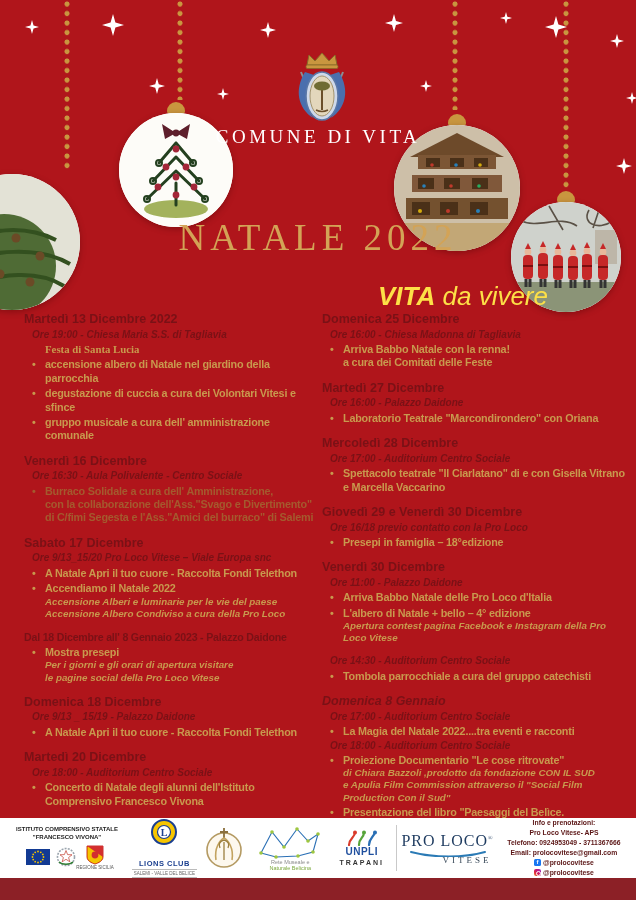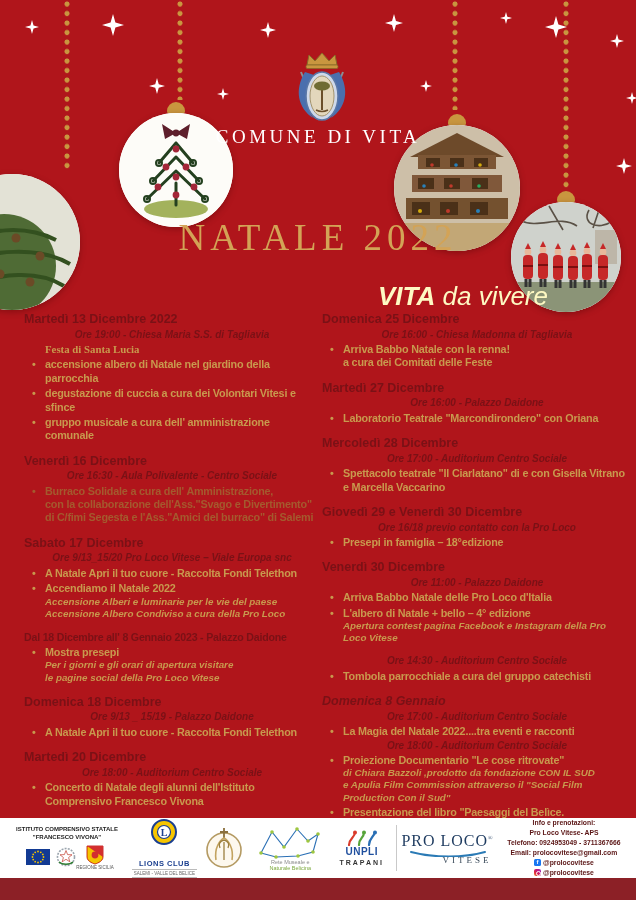--- a/index.html
+++ b/index.html
@@ -19,32 +19,32 @@
     box-shadow:0 2px 6px rgba(60,0,0,.35);}
   .ball svg{display:block;}
   
   .crest{position:absolute;left:292px;top:50px;width:60px;height:80px;}
   .municipality{position:absolute;left:0;top:126px;width:100%;text-align:center;
     color:#fff;font-family:"Liberation Serif","DejaVu Serif",serif;
     font-size:19px;letter-spacing:3.5px;}
   .natale{position:absolute;left:0;top:216px;width:100%;text-align:center;
     color:#d3a356;font-family:"Liberation Serif","DejaVu Serif",serif;
     font-size:37px;letter-spacing:5px;}
-  .vita-claim{position:absolute;right:88px;top:281px;color:#fef9c3;font-style:italic;font-size:26px;}
+  .vita-claim{position:absolute;right:88px;top:281px;color:#fde047;font-style:italic;font-size:26px;}
   .vita-claim b{font-weight:bold;}
   
   .col{position:absolute;top:312px;}
   .col-left{left:24px;width:296px;}
   .col-right{left:322px;width:310px;}
   .event{margin-bottom:11px;}
   .event-title{font-size:12.5px;font-weight:bold;color:var(--darkred);line-height:1.25;white-space:nowrap;}
   .event-title.it{font-style:italic;}
   .event-title.small{font-size:10.6px;letter-spacing:-0.2px;}
   .line{line-height:1.24;}
-  .line.time{font-size:10px;font-style:italic;font-weight:bold;color:var(--darkred);margin:1px 16px 2px;text-align:center;}
+  .line.time{font-size:10px;font-style:italic;font-weight:bold;color:var(--darkred);margin:1px 8px 2px;}
   .line.bullet{display:flex;font-size:10.8px;font-weight:bold;color:var(--gold);
     padding-left:8px;margin-top:2px;letter-spacing:-0.2px;}
   .line.bullet .dot{width:13px;flex:none;}
   .line.cont{font-size:10.8px;font-weight:bold;color:var(--gold);padding-left:21px;letter-spacing:-0.2px;}
   .line.plain{font-size:10.8px;font-weight:bold;color:var(--gold);padding-left:21px;margin-top:2px;font-family:Liberation Serif, serif;}
   .line.note{font-size:9.8px;font-weight:bold;font-style:italic;color:var(--gold);padding-left:21px;}
   .brick, .brick .dot{color:var(--brick) !important;}
   
   .footer{position:absolute;left:0;top:818px;width:636px;height:60px;background:#fff;
     display:flex;align-items:center;justify-content:space-between;padding:0 6px;box-sizing:border-box;}

